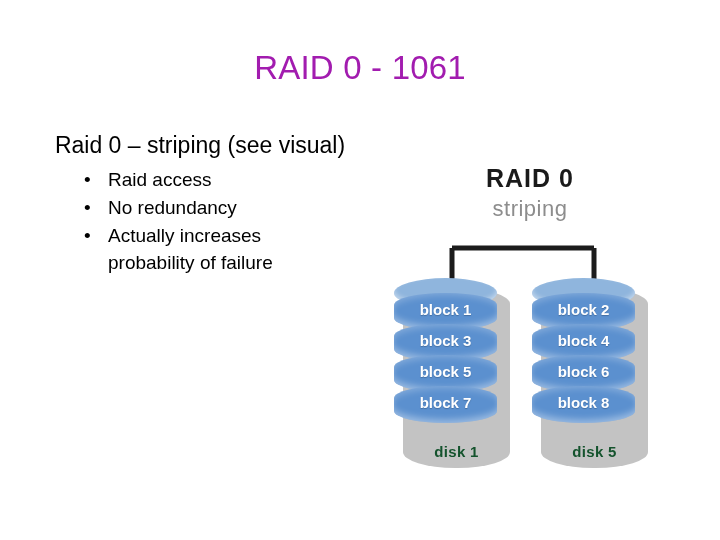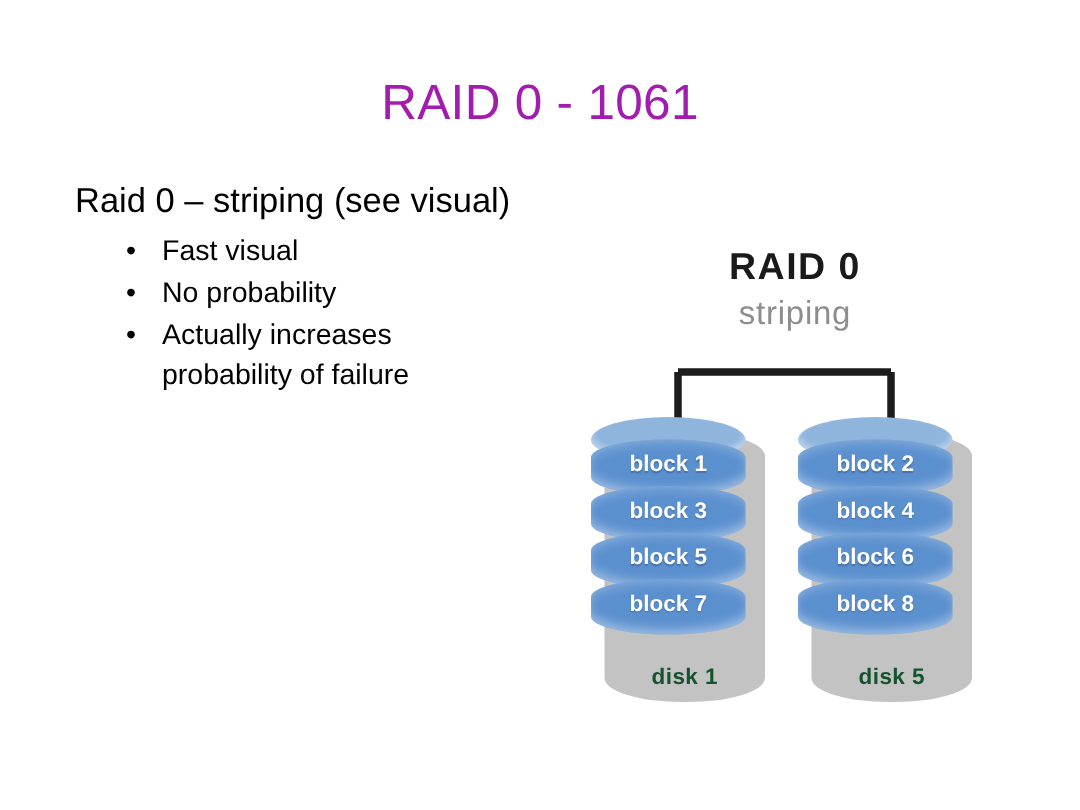--- a/index.html
+++ b/index.html
@@ -39,21 +39,22 @@
     left: 50px;
     width: 300px;
   }
 
   .lvl1-item {
     font-size: 23px;
     line-height: 30px;
     color: #000000;
     padding-left: 22px;
     text-indent: -22px;
-    margin: 0 0 6px 0;
+    margin: 12px 0 6px 0;
+    text-align: center;
   }
 
   .lvl2-list {
     margin: 4px 0 0 0;
     padding: 0;
     list-style: none;
   }
 
   .lvl2-item {
     position: relative;
@@ -204,25 +205,25 @@
 
 <div class="slide-title">RAID 0 - 1061</div>
 
 <div class="body-column">
 
   <p class="lvl1-item">Raid 0 – striping (see visual)</p>
 
   <ul class="lvl2-list">
     <li class="lvl2-item">
       <span class="bullet-dot">•</span>
-      <span>Fast visual</span>
+      <span>Raid access</span>
     </li>
     <li class="lvl2-item">
       <span class="bullet-dot">•</span>
-      <span>No probability</span>
+      <span>No redundancy</span>
     </li>
     <li class="lvl2-item">
       <span class="bullet-dot">•</span>
       <span>Actually increases probability of failure</span>
     </li>
   </ul>
 </div>
 
 <div class="diagram">
 

